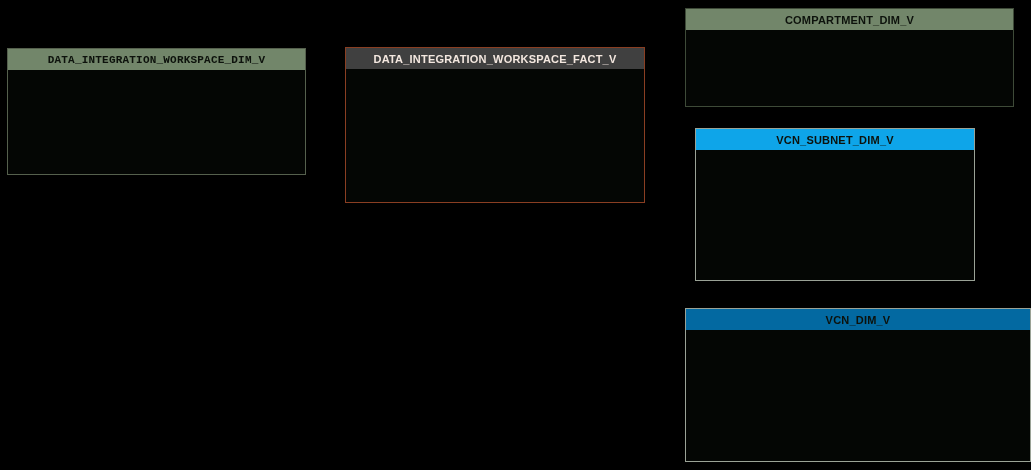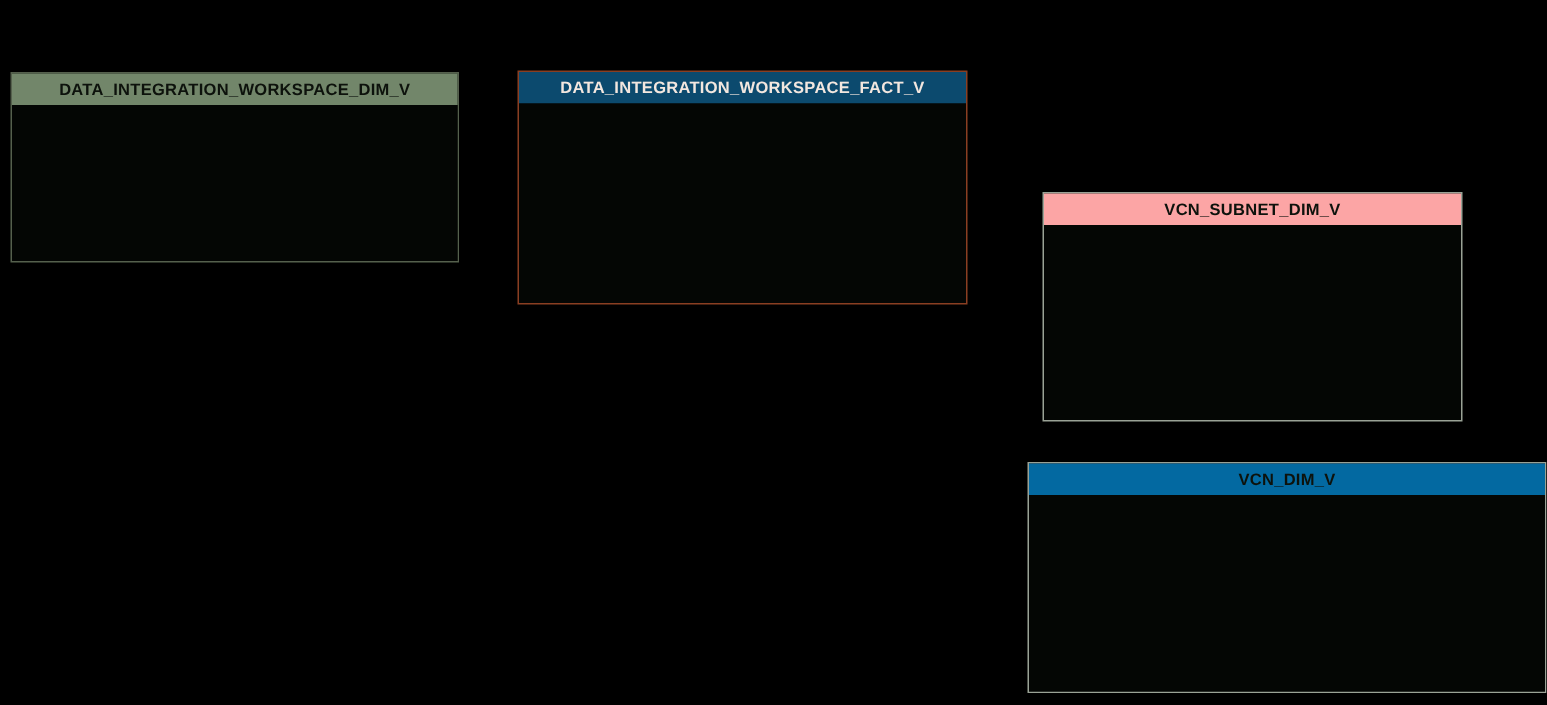--- a/index.html
+++ b/index.html
@@ -50,37 +50,43 @@
   .t1 { left: 345px; top: 47px;  width: 300px; height: 156px; }
   .t2 { left: 685px; top: 8px;   width: 329px; height: 99px;  }
   .t3 { left: 695px; top: 128px; width: 280px; height: 153px; }
   .t4 { left: 685px; top: 308px; width: 346px; height: 154px; }
 </style>
 </head>
 <body>
 
 <div class="canvas">
 
-  <div class="table-box t0" style="border-color: rgb(85, 96, 77);">
+  <div class="table-box t0" style="border-color: rgb(85, 96, 77); font-family: Liberation Mono, monospace;">
     <div class="table-header" style="background: rgb(114, 134, 106); color: rgb(13, 18, 12);">
       <span>DATA_INTEGRATION_WORKSPACE_DIM_V</span>
     </div>
     <div class="table-body"></div>
   </div>
 
   <div class="table-box t1" style="border-color: rgb(138, 62, 34);">
-    <div class="table-header" style="background: #0c4a6e; color: rgb(243, 231, 223);">
+    <div class="table-header" style="background: #404040; color: rgb(243, 231, 223);">
       <span>DATA_INTEGRATION_WORKSPACE_FACT_V</span>
     </div>
     <div class="table-body"></div>
   </div>
 
+  <div class="table-box t2" style="border-color: rgb(62, 74, 56);">
+    <div class="table-header" style="background: rgb(114, 134, 106); color: rgb(13, 18, 12);">
+      <span>COMPARTMENT_DIM_V</span>
+    </div>
+    <div class="table-body"></div>
+  </div>
 
   <div class="table-box t3" style="border-color: rgb(154, 162, 150);">
-    <div class="table-header" style="background: #fca5a5; color: rgb(13, 18, 12);">
+    <div class="table-header" style="background: #0ea5e9; color: rgb(13, 18, 12);">
       <span>VCN_SUBNET_DIM_V</span>
     </div>
     <div class="table-body"></div>
   </div>
 
   <div class="table-box t4" style="border-color: rgb(154, 162, 150);">
     <div class="table-header" style="background: #0369a1; color: rgb(13, 18, 12);">
       <span>VCN_DIM_V</span>
     </div>
     <div class="table-body"></div>

